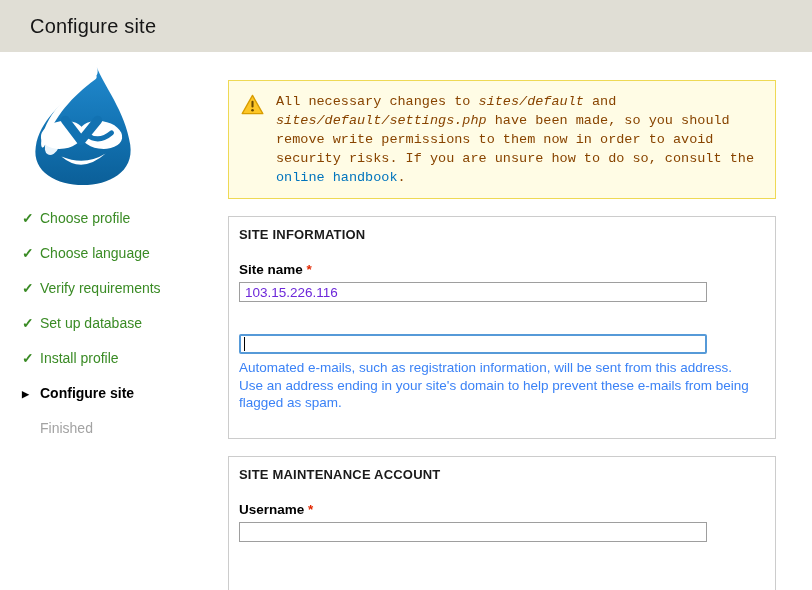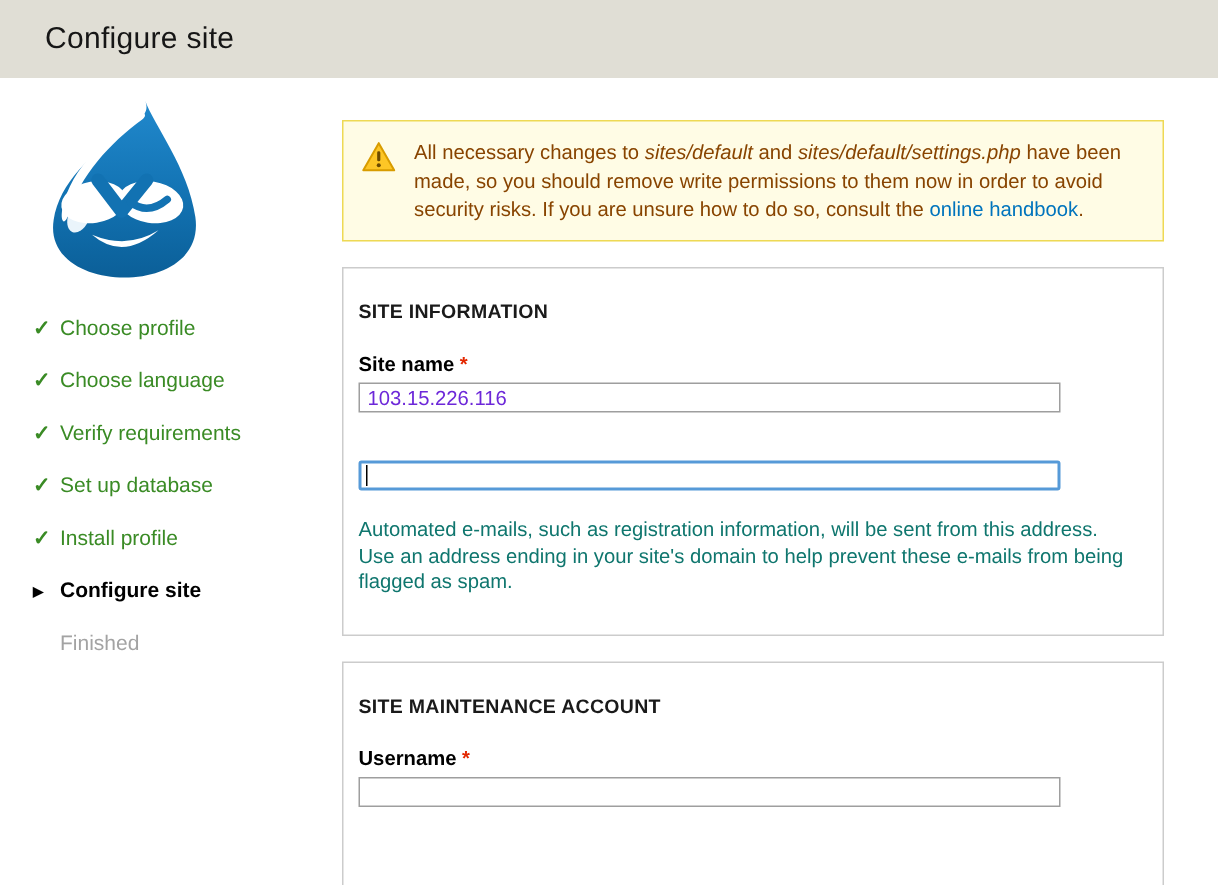--- a/index.html
+++ b/index.html
@@ -35,33 +35,33 @@
   .task-list li.active .icon-cell { font-size: 9px; position: relative; top: -1px; }
   .task-list li.pending { color: #a3a3a3; }
   
   .messages-warning {
     width: 548px;
     background: #fffce5;
     border: 1px solid #eed955;
     padding: 11px 14px 11px 12px;
     display: flex; gap: 12px;
     color: #884400;
-    font-size: 13.5px; line-height: 19px;
+    font-size: 13.5px; line-height: 19px; font-family: Liberation Mono, monospace;
   }
   .warning-icon { flex: none; margin-top: 2px; }
   .messages-warning .msg-text { max-width: 497px; }
   .messages-warning em { font-style: italic; }
   .messages-warning a { color: #0074bd; text-decoration: none; cursor: pointer; }
   
   .fieldset {
     width: 548px;
     border: 1px solid #cccccc;
     background: #fff;
     margin-top: 17px;
-    padding: 19px 14px 26px 10px;
+    padding: 8px 14px 26px 10px;
   }
   .fieldset.cut-off { min-height: 220px; }
   .legend { font-size: 13px; font-weight: bold; color: #1a1a1a; letter-spacing: 0.2px; padding-top: 2px; }
   .form-item { margin-top: 20px; }
   .form-item.spaced { margin-top: 32px; }
   .form-item label { display: block; font-size: 13.5px; font-weight: bold; color: #000; margin-bottom: 5px; }
   .form-required { color: #e32700; font-weight: bold; }
   .input-wrap { position: relative; width: 468px; }
   input.form-text {
     width: 468px; height: 20px;
@@ -71,22 +71,22 @@
     padding: 1px 5px; outline: none; display: block;
   }
   input.form-text.focused {
     border: 2px solid #569ad8; border-radius: 2px;
   }
   .text-cursor {
     position: absolute; left: 5px; top: 3px;
     width: 1px; height: 14px; background: #000;
   }
   .description {
-    font-size: 13.5px; line-height: 17.5px; color: #0f766e;
-    margin-top: 17px; max-width: 510px;
+    font-size: 13.5px; line-height: 17.5px; color: #3b82f6;
+    margin-top: 5px; max-width: 510px;
   }
 </style>
 </head>
 <body>
 
 <div class="page-header">
   <span class="page-title">Configure site</span>
 </div>
 
 <div class="layout">

